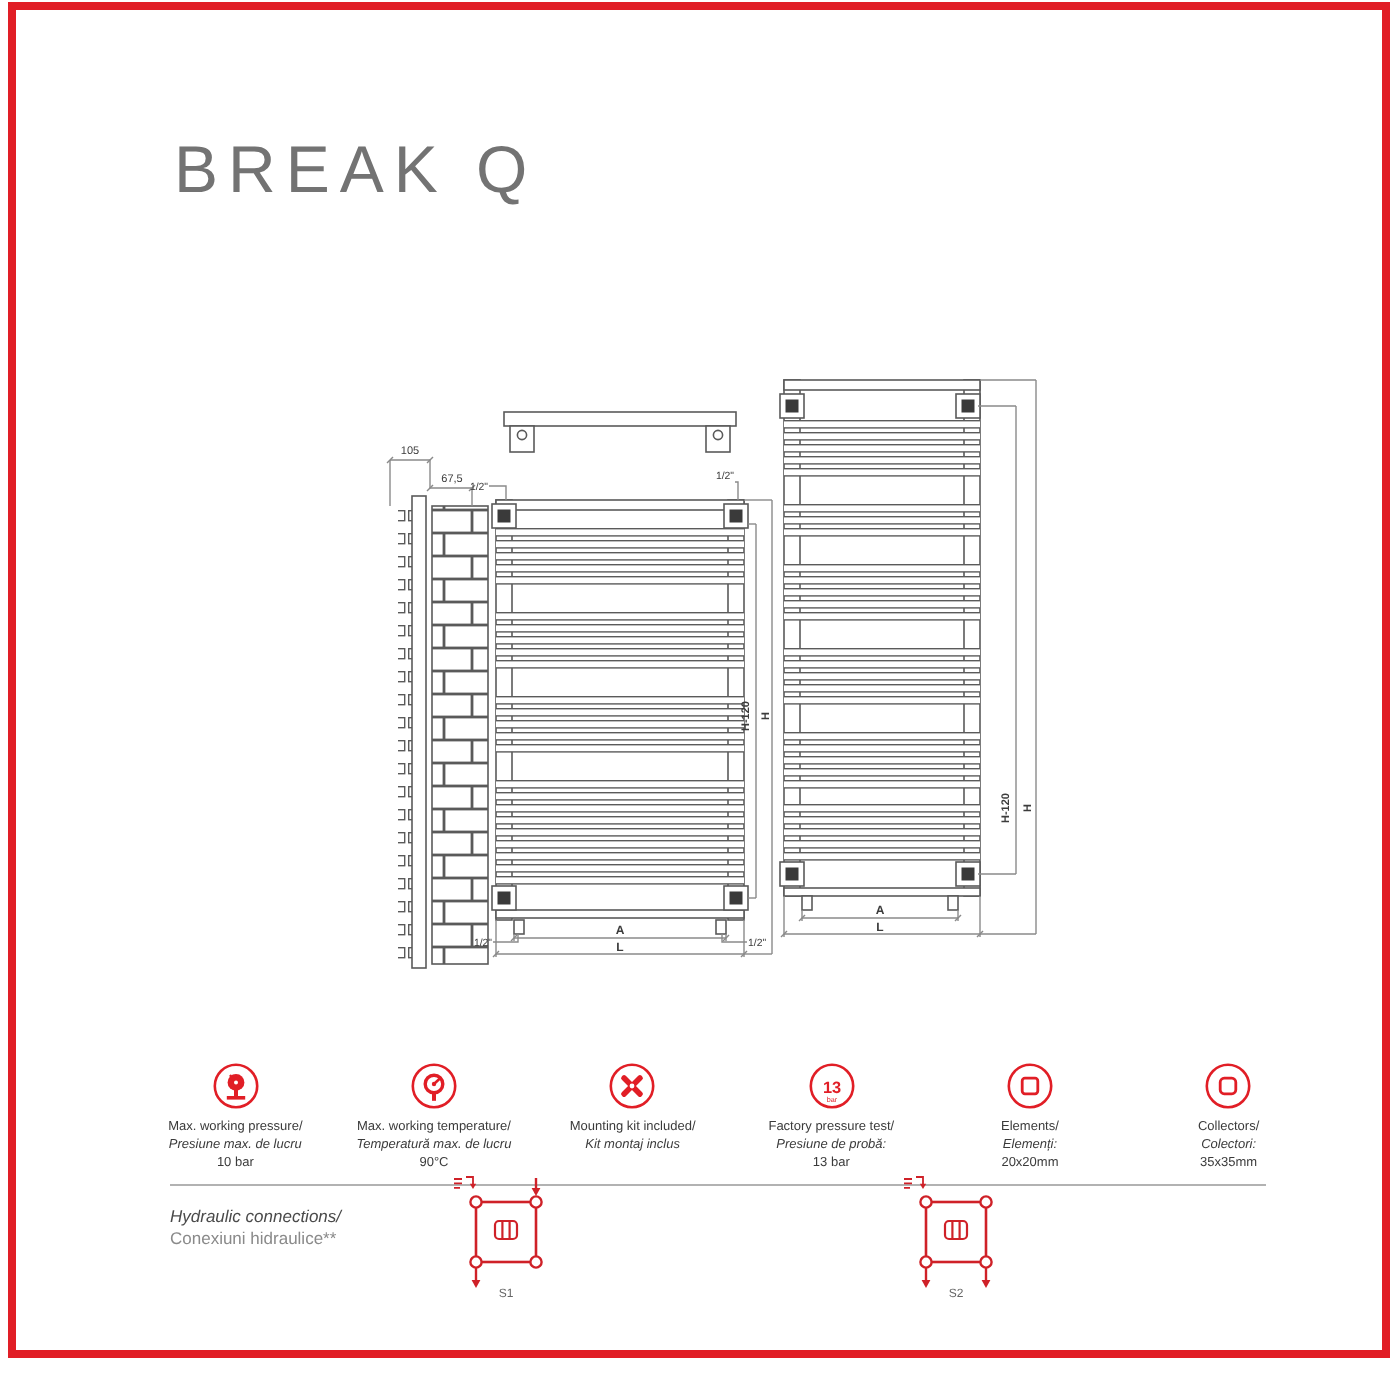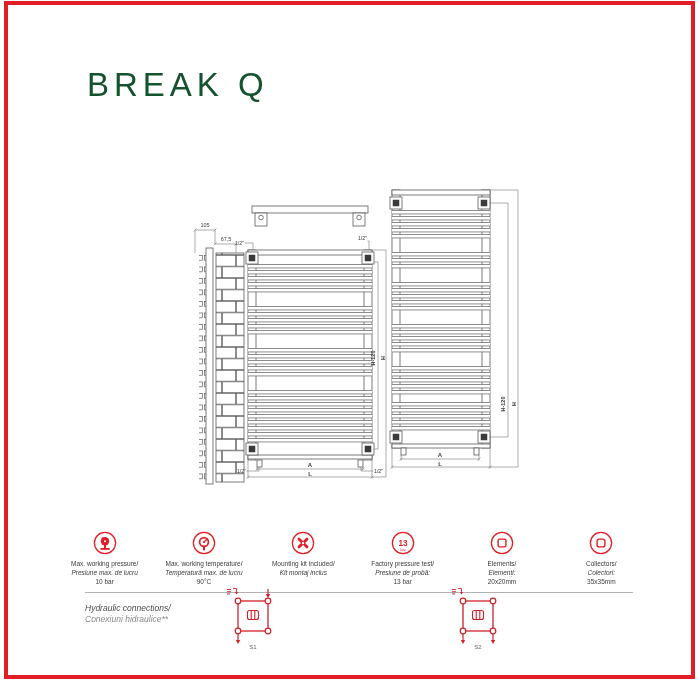--- a/index.html
+++ b/index.html
@@ -1,32 +1,32 @@
 <!DOCTYPE html>
 <html><head>
 <meta charset="utf-8">
 <style>
   html,body{margin:0;padding:0;background:#ffffff;}
   .page{position:relative;width:700px;height:700px;background:#ffffff;overflow:hidden;
         font-family:"Liberation Sans", sans-serif;}
   .abs{position:absolute;}
   .frame{left:4px;top:1px;width:691px;height:678px;border:4px solid #e11e26;box-sizing:border-box;}
-  .title{left:87px;top:66px;font-size:33px;letter-spacing:5px;color:#14532d;
+  .title{left:87px;top:66px;font-size:33px;letter-spacing:5px;color:#737373;
          font-weight:300;white-space:nowrap;}
   .tech{left:180px;top:186px;}
-  .specs-row{left:55px;top:530px;width:596px;display:flex;}
+  .specs-row{left:68px;top:530px;width:596px;display:flex;}
   .spec{flex:1;text-align:center;}
   .spec-icon{height:26px;}
   .spec .l1{font-size:6.5px;color:#3b3b3b;line-height:9px;margin-top:3px;}
   .spec .l2{font-size:6.5px;color:#3b3b3b;font-style:italic;line-height:9px;}
   .spec .l3{font-size:6.5px;color:#3b3b3b;line-height:9px;}
   .divider{left:85px;top:592px;width:548px;height:1px;background:#b2b2b2;}
   .hyd-label{left:85px;top:603px;}
   .hyd-label .hl1{font-size:8.5px;color:#4a4a4a;line-height:11px;font-style:italic;}
-  .hyd-label .hl2{font-size:8.5px;color:#8a8a8a;font-style:italic;line-height:11px;}
+  .hyd-label .hl2{font-size:8.5px;color:#8a8a8a;line-height:11px;}
   .s1{left:224px;top:586px;}
   .s2{left:449px;top:586px;}
   svg text{font-family:"Liberation Sans", sans-serif;}
 </style>
 </head>
 <body>
 
 <div class="page">
   <div class="abs frame"></div>
 

